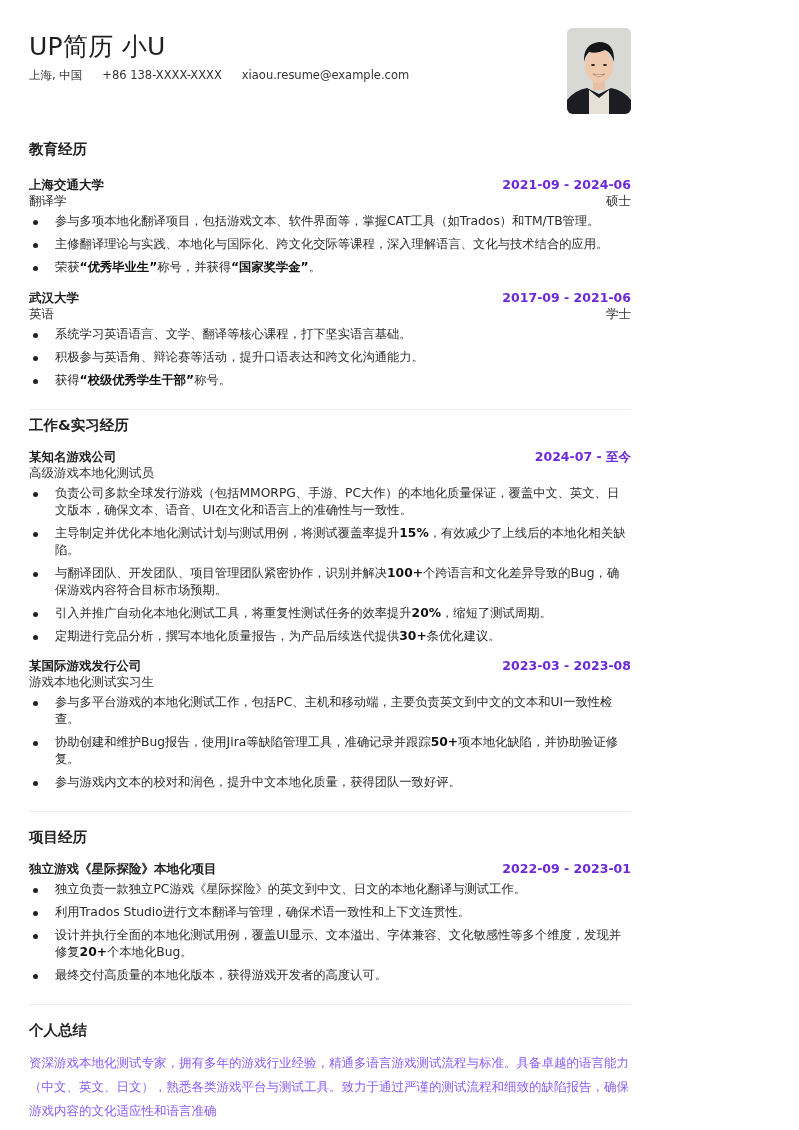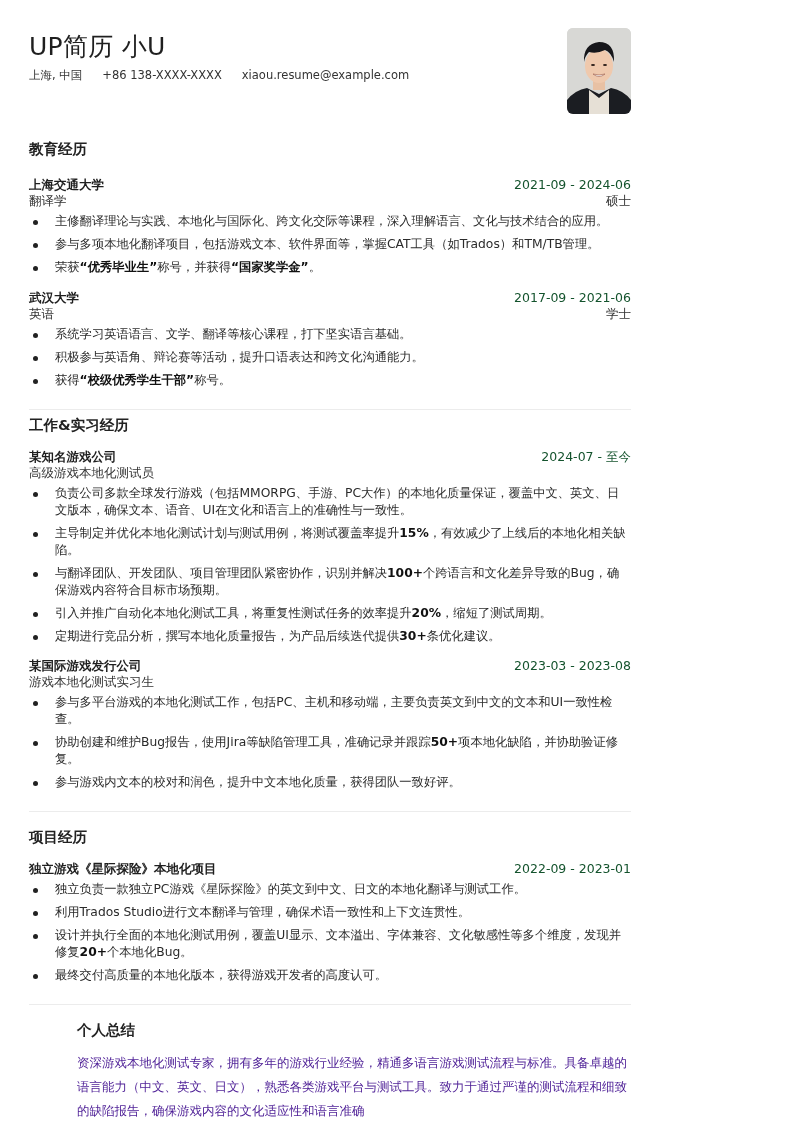--- a/index.html
+++ b/index.html
@@ -13,30 +13,30 @@
   .contacts span { margin-right: 20px; }
   .photo { position: absolute; right: 0; top: 28px; width: 64px; height: 86px; border-radius: 6px; overflow: hidden; background: #d9d9d6; }
 
   .section { position: relative; }
   .section-title { font-size: 14.5px; font-weight: bold; color: #222; height: 22px; line-height: 22px; }
   .divider { height: 1px; background: #ececec; margin: 0; }
 
   .entry { position: relative; }
   .entry-head { display: flex; justify-content: space-between; align-items: baseline; height: 17px; line-height: 17px; }
   .entry-org { font-size: 12.5px; font-weight: bold; color: #1f1f1f; }
-  .entry-date { font-size: 12.5px; font-weight: normal; color: #14532d; }
+  .entry-date { font-size: 12.5px; font-weight: bold; color: #6d28d9; }
   .entry-sub { display: flex; justify-content: space-between; height: 16px; line-height: 16px; font-size: 12.5px; color: #333; }
   .entry-degree { }
 
   ul.bullets { list-style: none; margin-top: 4px; }
   ul.bullets li { position: relative; padding-left: 26px; font-size: 12.3px; color: #2b2b2b; line-height: 17px; margin-bottom: 6px; }
   ul.bullets li::before { content: ""; position: absolute; left: 4px; top: 7px; width: 5px; height: 5px; border-radius: 50%; background: #222; }
   ul.bullets li b { color: #111; }
 
-  .summary { font-size: 12.5px; color: #4c1d95; line-height: 24px; }
+  .summary { font-size: 12.5px; color: #8b5cf6; line-height: 24px; }
 </style>
 </head>
 <body>
 
 <div class="page">
 
   <div class="header">
     <div class="name">UP简历 小U</div>
     <div class="contacts">
       <span>上海, 中国</span>
@@ -64,22 +64,22 @@
     <div class="entry" style="margin-top:16px;">
       <div class="entry-head">
         <span class="entry-org">上海交通大学</span>
         <span class="entry-date">2021-09 - 2024-06</span>
       </div>
       <div class="entry-sub">
         <span>翻译学</span>
         <span class="entry-degree">硕士</span>
       </div>
       <ul class="bullets">
+        <li><span>参与多项本地化翻译项目，包括游戏文本、软件界面等，掌握CAT工具（如Trados）和TM/TB管理。</span></li>
         <li><span>主修翻译理论与实践、本地化与国际化、跨文化交际等课程，深入理解语言、文化与技术结合的应用。</span></li>
-        <li><span>参与多项本地化翻译项目，包括游戏文本、软件界面等，掌握CAT工具（如Trados）和TM/TB管理。</span></li>
         <li><span>荣获</span><b>“优秀毕业生”</b><span>称号，并获得</span><b>“国家奖学金”</b><span>。</span></li>
       </ul>
     </div>
 
     <div class="entry" style="margin-top:13px;">
       <div class="entry-head">
         <span class="entry-org">武汉大学</span>
         <span class="entry-date">2017-09 - 2021-06</span>
       </div>
       <div class="entry-sub">
@@ -146,18 +146,18 @@
         <li><span>独立负责一款独立PC游戏《星际探险》的英文到中文、日文的本地化翻译与测试工作。</span></li>
         <li><span>利用Trados Studio进行文本翻译与管理，确保术语一致性和上下文连贯性。</span></li>
         <li><span>设计并执行全面的本地化测试用例，覆盖UI显示、文本溢出、字体兼容、文化敏感性等多个维度，发现并修复</span><b>20+</b><span>个本地化Bug。</span></li>
         <li><span>最终交付高质量的本地化版本，获得游戏开发者的高度认可。</span></li>
       </ul>
     </div>
   </div>
 
   <div class="divider" style="margin-top:20px;"></div>
 
-  <div class="section" style="margin-top:14px;margin-left:48px;">
+  <div class="section" style="margin-top:14px;">
     <div class="section-title">个人总结</div>
     <p class="summary" style="margin-top:10px;">资深游戏本地化测试专家，拥有多年的游戏行业经验，精通多语言游戏测试流程与标准。具备卓越的语言能力（中文、英文、日文），熟悉各类游戏平台与测试工具。致力于通过严谨的测试流程和细致的缺陷报告，确保游戏内容的文化适应性和语言准确</p>
   </div>
 
 </div>
 
 </body></html>

